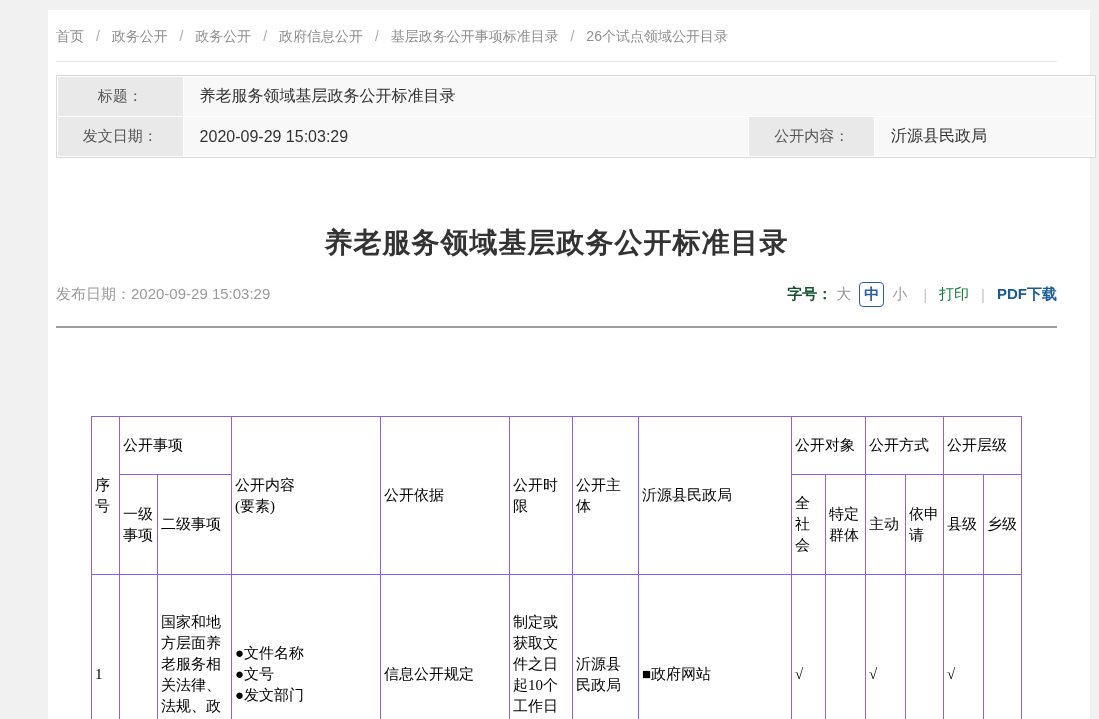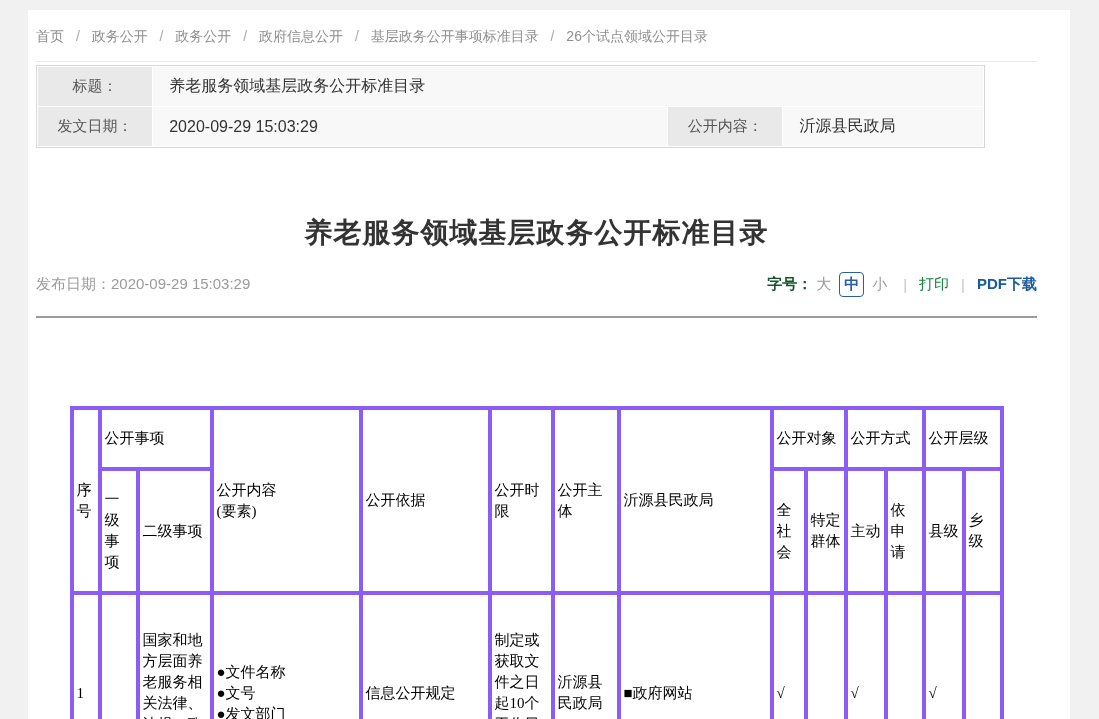--- a/index.html
+++ b/index.html
@@ -1,29 +1,29 @@
 <!DOCTYPE html>
 <html><head>
 <meta charset="utf-8">
 <style>
   * { margin:0; padding:0; box-sizing:border-box; }
   html,body { width:1099px; height:719px; overflow:hidden; background:#f1f1f1;
               font-family:"Liberation Sans","DejaVu Sans",sans-serif; }
-  .panel { position:absolute; left:28px; top:10px; width:1042px; height:709px;
+  .panel { position:absolute; left:48px; top:10px; width:1042px; height:709px;
            background:#ffffff; }
   .inner { width:1001px; margin-left:8px; }
 
   
   .breadcrumb { padding:18px 0 15px 0; border-bottom:1px solid #e8e8e8;
                 font-size:14px; color:#8f8f8f; }
   .breadcrumb a { color:#8f8f8f; text-decoration:none; cursor:pointer; }
   .breadcrumb .sep { color:#aaaaaa; margin:0 8px; }
 
   
-  table.meta { margin-top:3px; width:949px; border-collapse:separate;
+  table.meta { margin-top:13px; width:1040px; border-collapse:separate;
                border-spacing:1px; border:1px solid #d8d8d8; background:#ffffff; }
   table.meta td { height:39px; vertical-align:middle; font-size:15px; }
   table.meta td.lbl { width:120px; background:#e9e9e9; color:#555555;
                       text-align:center; }
   table.meta td.val { background:#f8f8f8; color:#333333; padding-left:16px;
                       font-size:16px; }
   table.meta td.val2 { width:211px; }
   table.meta td.valwide { width:544px; }
   table.meta td.lbl2 { width:120px; }
 
@@ -40,21 +40,21 @@
                    padding:2px 4px; font-weight:700; }
   .bar { color:#c5c5c5; margin:0 12px; }
   .tool-link { color:#15803d; text-decoration:none; cursor:pointer; }
   .tool-link.pdf { color:#1a5a9f; font-weight:700; }
   .rule { margin-top:19px; border-top:2px solid #9c9c9c; }
 
   
   table.cat { margin:88px auto 0 auto; width:930px; border-collapse:collapse;
               font-family:"Liberation Serif","DejaVu Serif",serif;
               font-size:15px; color:#000000; table-layout:fixed; }
-  table.cat td { border:4px solid #8b5cf6; vertical-align:middle;
+  table.cat td { border:1px solid #8b5cf6; vertical-align:middle;
                  padding:18px 3px; white-space:pre-line; word-break:break-all;
                  line-height:21px; }
   tr.h1 td { height:32px; }
   tr.h2 td { height:68px; }
   tr.data td { height:200px; }
 </style>
 </head>
 <body>
 
 <div class="panel">

